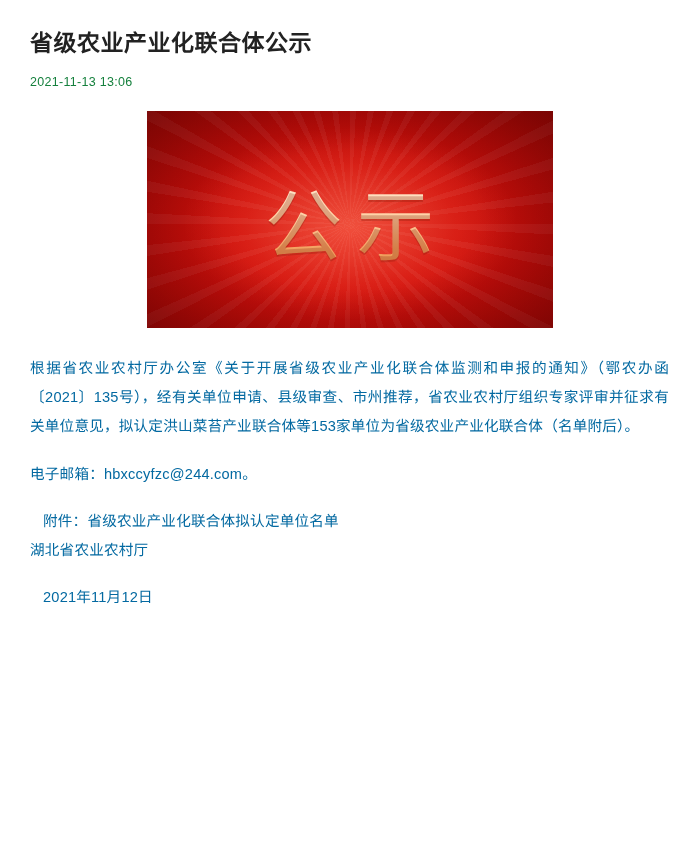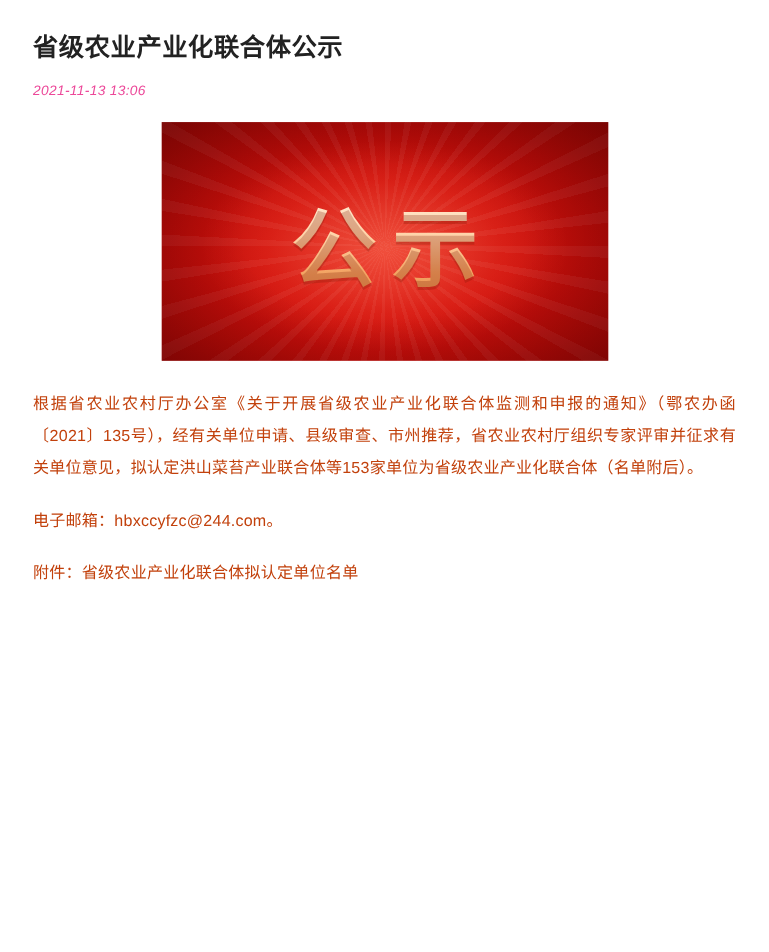--- a/index.html
+++ b/index.html
@@ -23,24 +23,23 @@
   .article-title {
     font-size: 23px;
     font-weight: bold;
     color: #222222;
     line-height: 1.35;
     margin: 0 0 16px 0;
     letter-spacing: 0.5px;
   }
   .article-meta {
     font-size: 12.5px;
-    color: #ec4899;
+    color: #15803d;
     margin: 0 0 22px 0;
     letter-spacing: 0.3px;
-    font-style: italic;
   }
   .figure-wrap {
     display: flex;
     justify-content: center;
     margin: 0 0 26px 0;
   }
   .banner {
     position: relative;
     width: 406px;
     height: 217px;
@@ -71,41 +70,42 @@
     background: radial-gradient(ellipse at 50% 50%, rgba(0,0,0,0) 45%, rgba(90,0,0,0.38) 100%);
   }
   .banner .banner-text {
     position: absolute;
     left: 0;
     right: 0;
     top: 50%;
     transform: translateY(-50%);
     text-align: center;
     font-family: "DejaVu Sans", "Liberation Sans", sans-serif;
-    font-weight: bold;
+    font-weight: normal;
     font-size: 78px;
     letter-spacing: 14px;
     text-indent: 14px;
     color: #ffd9b0;
     background: linear-gradient(180deg, #fff4e4 0%, #ffd3a8 45%, #f3a463 75%, #e58f4b 100%);
     -webkit-background-clip: text;
     background-clip: text;
     -webkit-text-fill-color: transparent;
     text-shadow: 0 2px 0 rgba(120,20,0,0.25);
   }
   .body-text p {
     font-size: 14.6px;
     line-height: 2.0;
-    color: #c2410c;
+    color: #0369a1;
     margin: 0 0 18px 0;
     text-align: justify;
     letter-spacing: 0.2px;
   }
   .body-text p:last-child {
     margin-bottom: 0;
+    margin-left: 13px;
   }
   .sign-block p {
     margin-bottom: 18px;
   }
 </style>
 </head>
 <body>
 
 <div class="page">
 
@@ -121,14 +121,18 @@
       <div class="banner-text">公示</div>
     </div>
   </div>
 
   <div class="body-text">
     <p>根据省农业农村厅办公室《关于开展省级农业产业化联合体监测和申报的通知》（鄂农办函〔2021〕135号），经有关单位申请、县级审查、市州推荐，省农业农村厅组织专家评审并征求有关单位意见，拟认定洪山菜苔产业联合体等153家单位为省级农业产业化联合体（名单附后）。</p>
     <p>电子邮箱：hbxccyfzc@244.com。</p>
     <p>附件：省级农业产业化联合体拟认定单位名单</p>
   </div>
 
+  <div class="body-text sign-block">
+    <p>湖北省农业农村厅</p>
+    <p>2021年11月12日</p>
+  </div>
 
 </div>
 
 </body></html>

